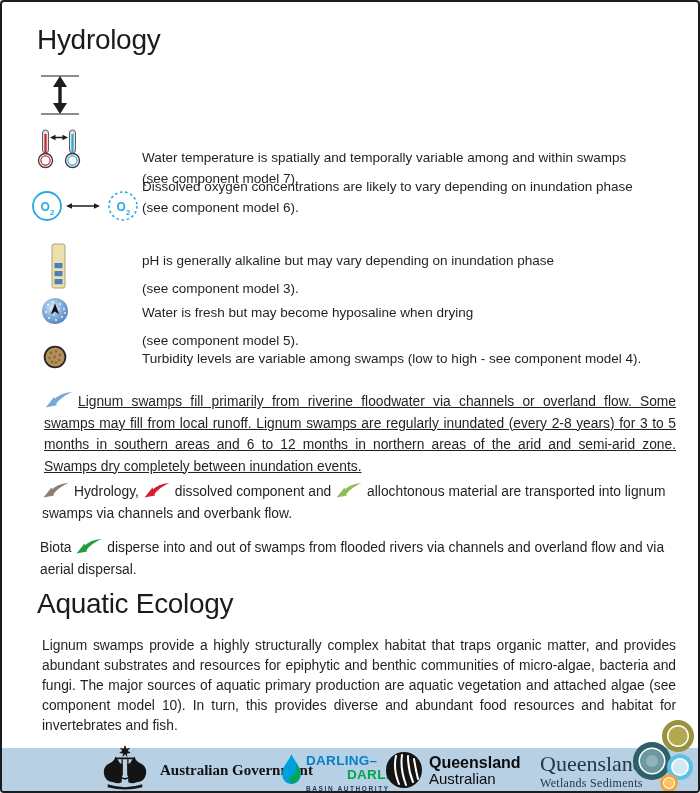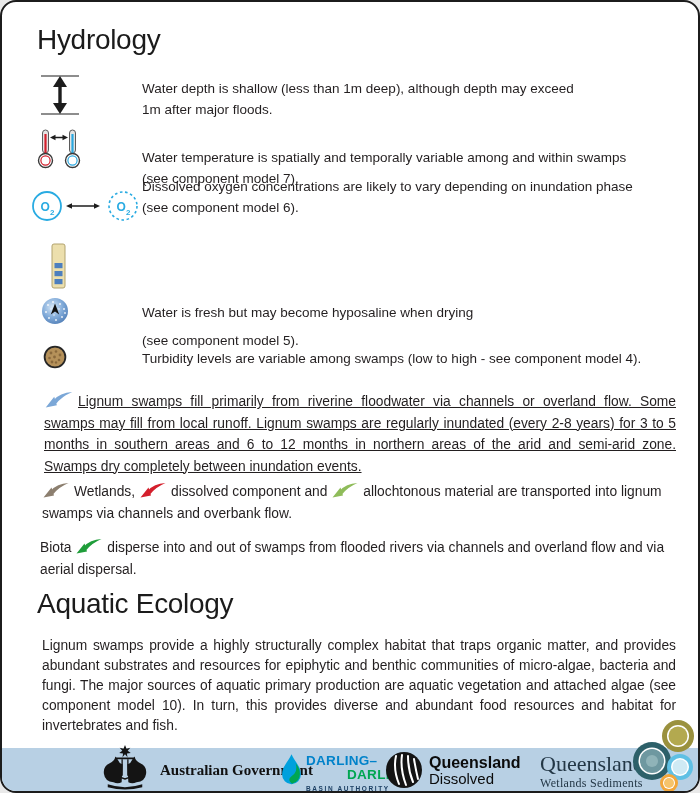--- a/index.html
+++ b/index.html
@@ -1,21 +1,21 @@
 <!DOCTYPE html>
 <html style="--arrow-blue: #7ba7d7; --arrow-taupe: #8c7f6f; --arrow-red: #d41f2c; --arrow-light-green: #8fbc5a; --arrow-green: #1f9d3a; --band-blue: #b8d0e4; --o2-blue: #29abe2; --md-blue: #0082ca; --md-green: #00a651;"><head>
 <meta charset="utf-8">
 <style>
   html,body{margin:0;padding:0;background:#e9e9e9;}
   .page{
     position:relative;
     width:696px;height:789px;
     background:#fff;
     border:2px solid #1c1c1c;
-    border-radius:16px;
+    border-radius:4px;
     overflow:hidden;
     font-family:"Liberation Sans", sans-serif;
     color:#231f20;
   }
   .h1{
     position:absolute;left:35px;
     font-size:28px;font-weight:400;letter-spacing:-0.3px;color:#1b1b1b;
   }
   .item-text{
     position:absolute;left:140px;width:532px;
@@ -58,22 +58,20 @@
 
   <div class="h1" style="top:22px;">Hydrology</div>
 
   <svg class="icon" style="left:36px;top:70px;" width="44" height="46" viewBox="0 0 44 46">
     <line x1="3" y1="4" x2="41" y2="4" stroke="#8d8d8d" stroke-width="2"></line>
     <line x1="3" y1="42" x2="41" y2="42" stroke="#8d8d8d" stroke-width="2"></line>
     <line x1="22" y1="12" x2="22" y2="34" stroke="#1d1d1d" stroke-width="3.4"></line>
     <polygon points="22,4 15,15 29,15" fill="#1d1d1d"></polygon>
     <polygon points="22,42 15,31 29,31" fill="#1d1d1d"></polygon>
   </svg>
-  <div class="item-text lh-normal" style="top:76px;">Water depth is shallow (less than 1m deep), although depth may exceed
-1m after major floods.</div>
 
   <svg class="icon" style="left:34px;top:126px;" width="46" height="42" viewBox="0 0 46 42">
     <rect x="6.5" y="2" width="6" height="23" rx="3" fill="#e3e3e3" stroke="#5a5a5a" stroke-width="1"></rect>
     <line x1="9.5" y1="6" x2="9.5" y2="26" stroke="#d21f2c" stroke-width="2.2"></line>
     <circle cx="9.5" cy="32.5" r="7" fill="#fff" stroke="#3a3a3a" stroke-width="1.4"></circle>
     <circle cx="9.5" cy="32.5" r="4.6" fill="none" stroke="#d21f2c" stroke-width="1.2"></circle>
     <rect x="33.5" y="2" width="6" height="23" rx="3" fill="#e3e3e3" stroke="#5a5a5a" stroke-width="1"></rect>
     <line x1="36.5" y1="6" x2="36.5" y2="26" stroke="#2aa8e0" stroke-width="2.2"></line>
     <circle cx="36.5" cy="32.5" r="7" fill="#fff" stroke="#3a3a3a" stroke-width="1.4"></circle>
     <circle cx="36.5" cy="32.5" r="4.6" fill="none" stroke="#2aa8e0" stroke-width="1.2"></circle>
@@ -97,20 +95,22 @@
   </svg>
   <div class="item-text lh-normal" style="top:174px;">Dissolved oxygen concentrations are likely to vary depending on inundation phase
 (see component model 6).</div>
 
   <svg class="icon" style="left:49px;top:241px;" width="15" height="46" viewBox="0 0 15 46">
     <rect x="1" y="1" width="13" height="44" rx="2" fill="#ecdfad" stroke="#b2a36e" stroke-width="1"></rect>
     <rect x="3.5" y="20" width="8" height="5.2" fill="#4d7fbe"></rect>
     <rect x="3.5" y="28" width="8" height="5.2" fill="#4d7fbe"></rect>
     <rect x="3.5" y="36" width="8" height="5.2" fill="#4d7fbe"></rect>
   </svg>
+  <div class="item-text lh-wide" style="top:245px;">pH is  generally alkaline but may vary depending on inundation phase
+(see component model 3).</div>
 
   <svg class="icon" style="left:39px;top:295px;" width="28" height="28" viewBox="0 0 28 28">
     <defs>
       <radialGradient id="globeGrad" cx="40%" cy="35%" r="75%">
         <stop offset="0%" stop-color="#d6e7f7"></stop>
         <stop offset="55%" stop-color="#7fa9d8"></stop>
         <stop offset="100%" stop-color="#4c79b2"></stop>
       </radialGradient>
     </defs>
     <circle cx="14" cy="14" r="13" fill="url(#globeGrad)"></circle>
@@ -150,21 +150,21 @@
 
   <div class="para justify" style="left:42px;top:389px;width:632px;text-decoration:underline;">
     <svg class="flow-arrow arrow-blue" width="28" height="17" viewBox="0 0 26 16">
       <path d="M0.5 15.5 L8.5 5.5 L11 13.5 Z M7.5 9 Q14 1.5 25.5 1 Q15 5.5 10 12.5 Z"></path>
     </svg><span>Lignum swamps fill primarily from riverine floodwater via channels or overland flow. Some swamps may fill from local runoff.  Lignum swamps are regularly inundated (every 2-8 years) for 3 to 5 months in southern areas and 6 to 12 months in northern areas of the arid and semi-arid zone. Swamps dry completely between inundation events.</span>
   </div>
 
   <div class="para" style="left:40px;top:479px;width:636px;">
     <svg class="flow-arrow arrow-taupe" width="26" height="16" viewBox="0 0 26 16">
       <path d="M0.5 15.5 L8.5 5.5 L11 13.5 Z M7.5 9 Q14 1.5 25.5 1 Q15 5.5 10 12.5 Z"></path>
-    </svg><span>Wetlands,</span>
+    </svg><span>Hydrology,</span>
     <svg class="flow-arrow arrow-red" width="26" height="16" viewBox="0 0 26 16">
       <path d="M0.5 15.5 L8.5 5.5 L11 13.5 Z M7.5 9 Q14 1.5 25.5 1 Q15 5.5 10 12.5 Z"></path>
     </svg><span>dissolved component and</span>
     <svg class="flow-arrow arrow-lgreen" width="26" height="16" viewBox="0 0 26 16">
       <path d="M0.5 15.5 L8.5 5.5 L11 13.5 Z M7.5 9 Q14 1.5 25.5 1 Q15 5.5 10 12.5 Z"></path>
     </svg><span>allochtonous material are transported into lignum swamps via channels and overbank flow.</span>
   </div>
 
   <div class="para" style="left:38px;top:535px;width:636px;">
     <span>Biota</span>
@@ -205,21 +205,21 @@
     <circle cx="19" cy="19" r="18" fill="#141414"></circle>
     <g stroke="#ffffff" stroke-width="2" fill="none" stroke-linecap="round">
       <path d="M11,5 q-3,13 3,28"></path>
       <path d="M17,4 q-2,14 4,30"></path>
       <path d="M23,5 q0,14 5,26"></path>
       <path d="M29,8 q2,12 4,20"></path>
     </g>
   </svg>
   <div class="footer-el" style="left:427px;top:752px;">
     <div class="qg-line1">Queensland</div>
-    <div class="qg-line2">Dissolved</div>
+    <div class="qg-line2">Australian</div>
   </div>
 
   <div class="footer-el" style="left:538px;top:750px;">
     <div class="qwp-line1">Queensland</div>
     <div class="qwp-line2">Wetlands Sediments</div>
   </div>
 
   <svg class="footer-el" style="left:626px;top:712px;" width="72" height="78" viewBox="0 0 72 78">
     <circle cx="24" cy="47" r="19" fill="#2d6069"></circle>
     <circle cx="24" cy="47" r="13.5" fill="#ffffff"></circle>

